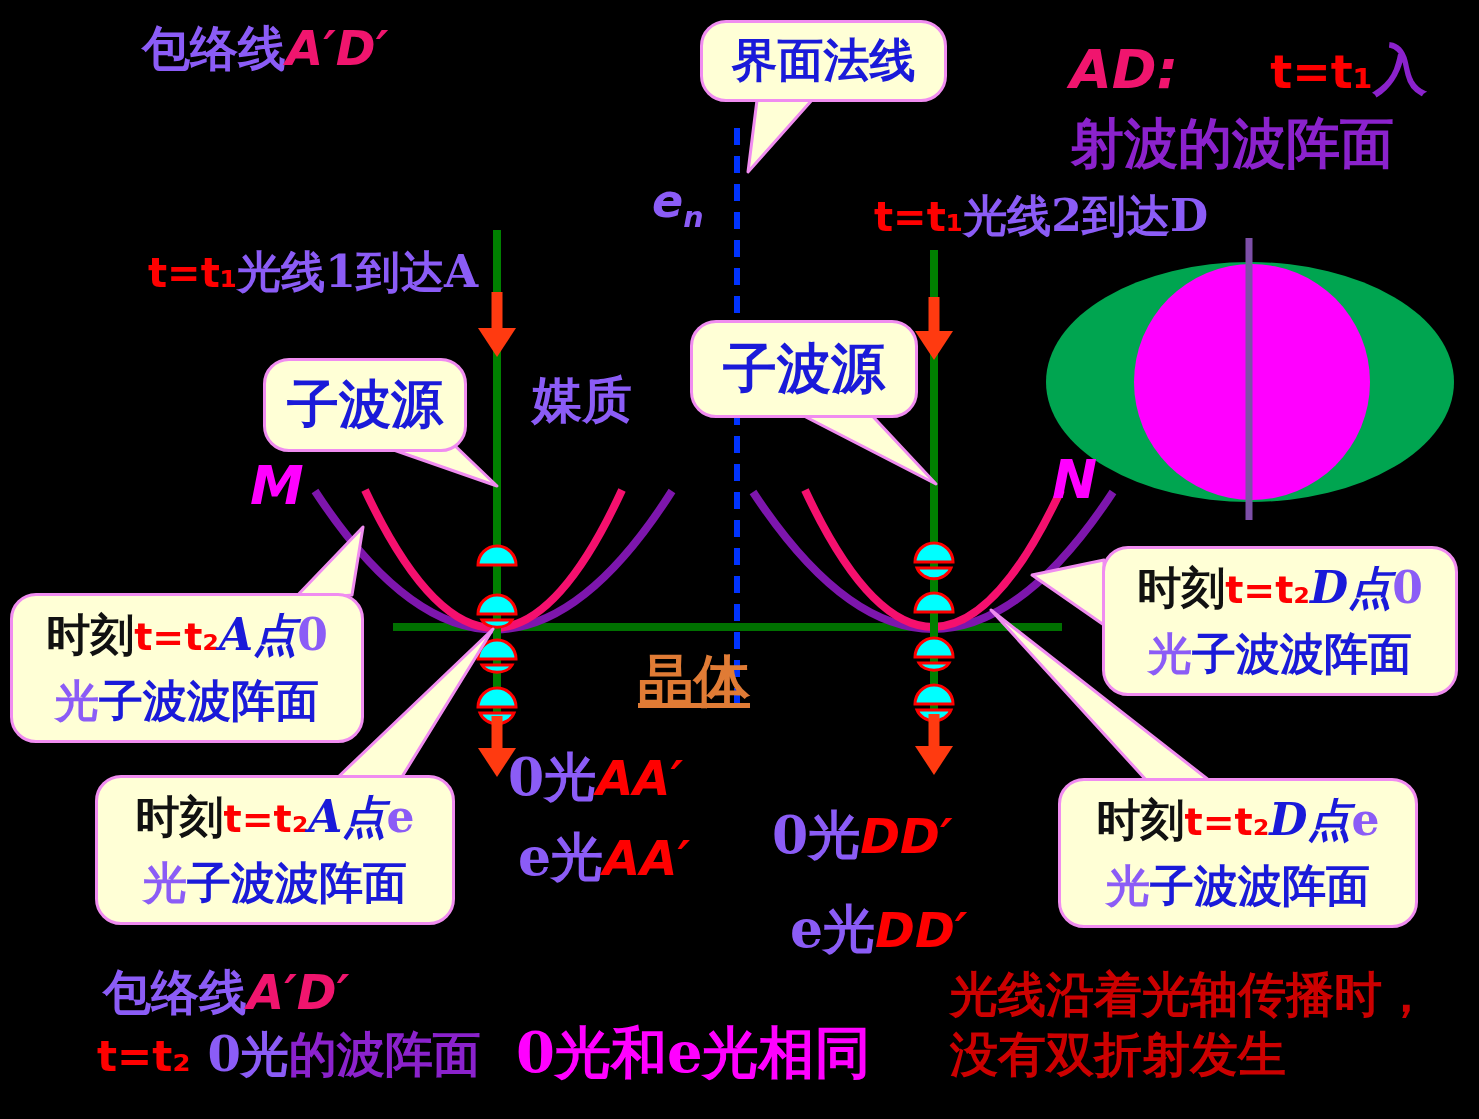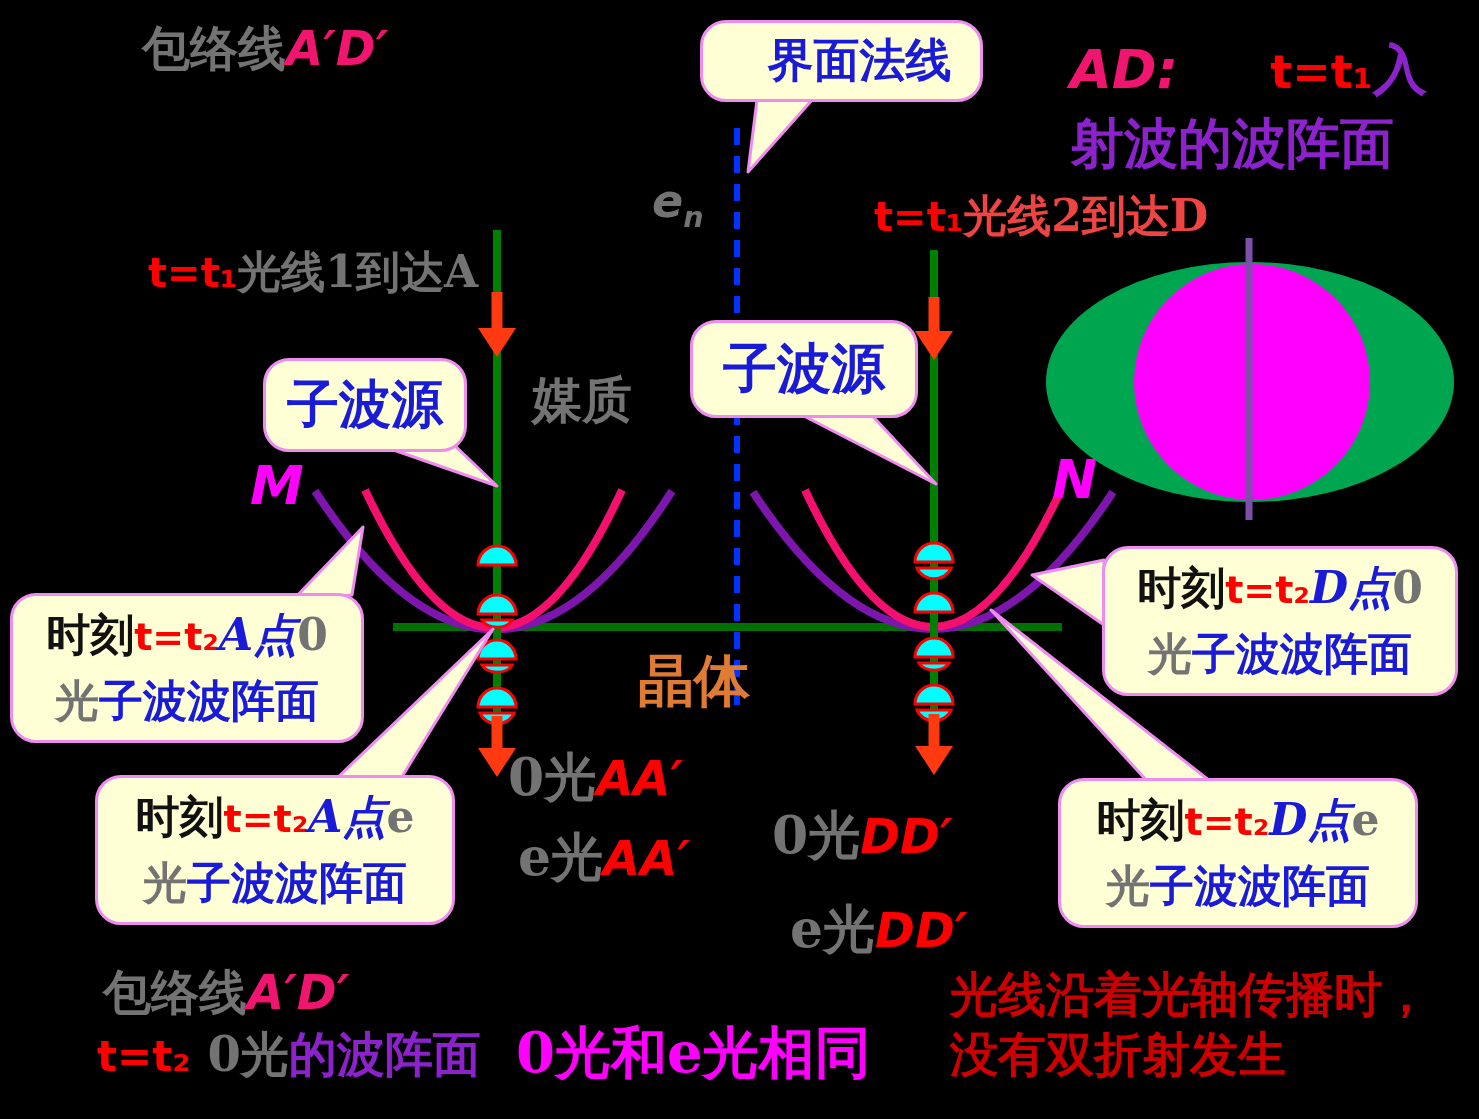--- a/index.html
+++ b/index.html
@@ -6,29 +6,29 @@
   #stage{position:relative;width:1479px;height:1119px;background:#000;overflow:hidden;
          font-family:"DejaVu Serif",serif;}
   svg{position:absolute;left:0;top:0;z-index:1;}
   .t{position:absolute;white-space:nowrap;font-weight:bold;z-index:3;line-height:1.1;}
   .serif{font-family:"DejaVu Serif",serif;}
   .sans{font-family:"DejaVu Sans",sans-serif;}
   .it{font-style:italic;text-align:center;}
   .bubble{position:absolute;z-index:2;background:#FFFFD6;border:3px solid #F08CF0;
           border-radius:26px;display:flex;flex-direction:column;justify-content:center;
           align-items:center;font-weight:bold;text-align:center;}
-  .green{color:#737373;}
+  .green{color:#8b5cf6;}
   .red{color:#FF0000;}
   .darkred{color:#CC0000;}
   .crimson{color:#F0156E;}
   .purple{color:#8B22CC;}
   .blue{color:#1A1AD9;}
-  .rayblue{color:#ef4444;}
+  .rayblue{color:#8b5cf6;}
   .magenta{color:#FF00FF;}
-  .orange{color:#E07B35;}
+  .orange{color:#E07B35;text-decoration:underline;}
   .black{color:#111111;}
   sub{font-size:62%;}
 </style>
 </head>
 <body>
 
 <div id="stage">
 
   <svg width="1479" height="1119" viewBox="0 0 1479 1119">
 
@@ -86,21 +86,21 @@
       <polygon points="757,100 812,100 748,172"></polygon>
       <polygon points="388,448 450,441 497,486"></polygon>
       <polygon points="800,414 864,407 936,484"></polygon>
       <polygon points="292,601 352,595 363,527"></polygon>
       <polygon points="335,780 400,780 493,629"></polygon>
       <polygon points="1104,560 1104,625 1032,575"></polygon>
       <polygon points="1147,781 1210,781 991,610"></polygon>
     </g>
   </svg>
 
-  <div class="bubble" style="left:700px;top:20px;width:241px;height:76px;padding-left:36px;">
+  <div class="bubble" style="left:700px;top:20px;width:241px;height:76px;">
     <span class="blue serif" style="font-size:46px;">界面法线</span>
   </div>
 
   <div class="bubble" style="left:263px;top:358px;width:198px;height:88px;">
     <span class="blue serif" style="font-size:52px;">子波源</span>
   </div>
 
   <div class="bubble" style="left:690px;top:320px;width:222px;height:92px;">
     <span class="blue serif" style="font-size:54px;">子波源</span>
   </div>

